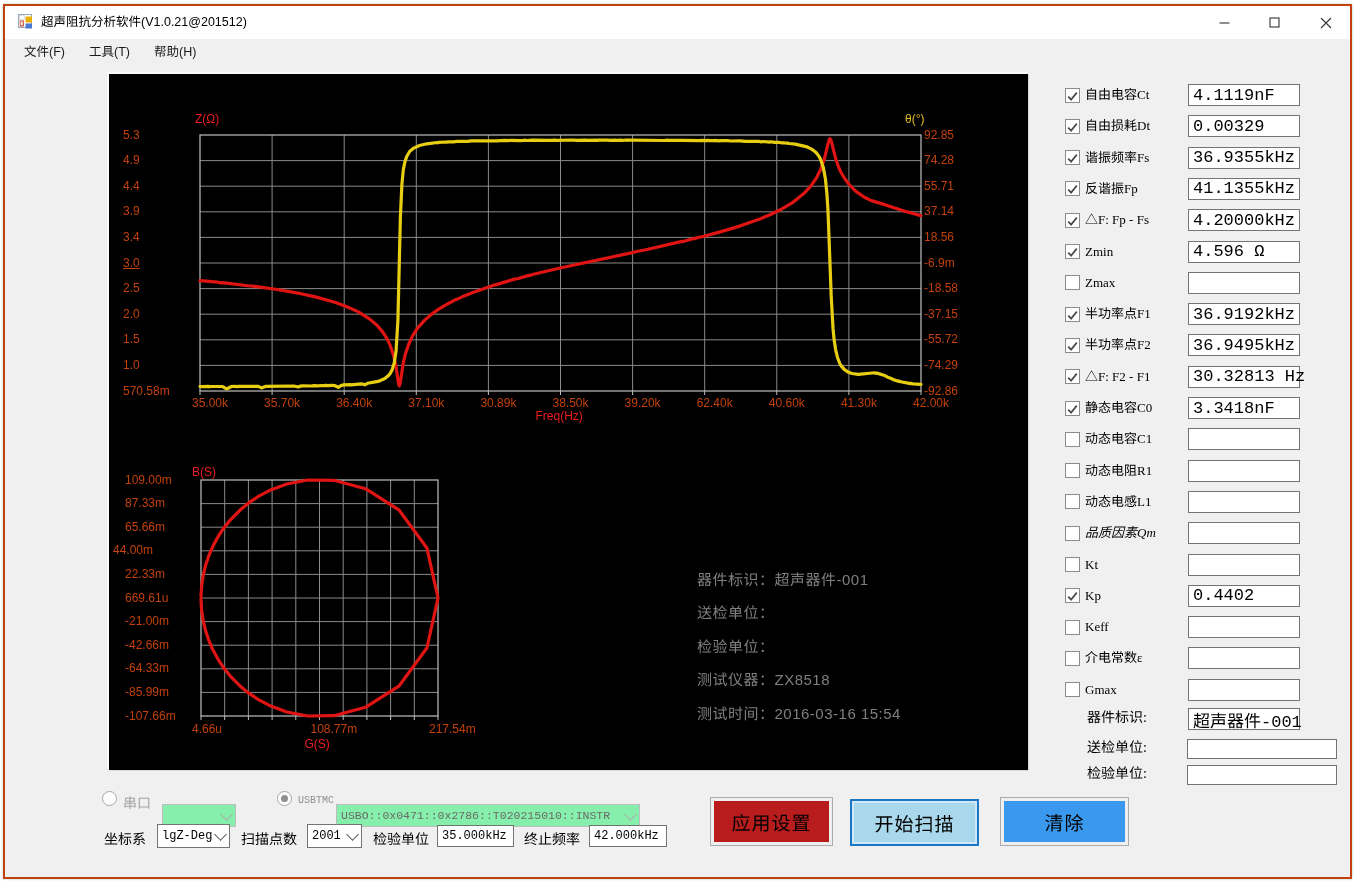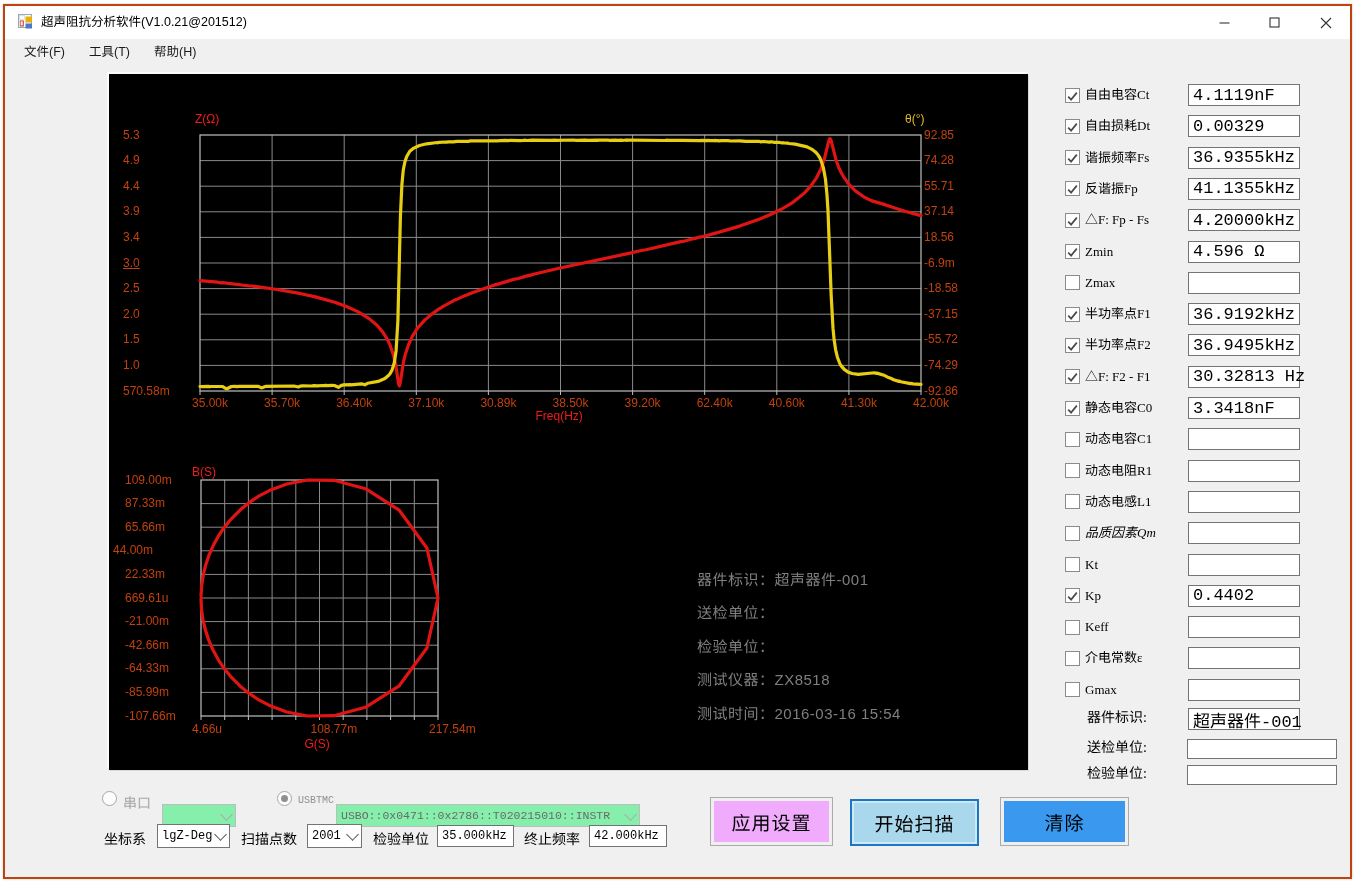--- a/index.html
+++ b/index.html
@@ -314,17 +314,17 @@
         <div class="ctl-label" style="left: 99px; top: 822px;">坐标系</div>
         <div class="combo" style="left: 152px; top: 818px; width: 67px; height: 22px; font-size: 12px;">lgZ-Deg<div class="chev"></div></div>
         <div class="ctl-label" style="left: 236px; top: 822px;">扫描点数</div>
         <div class="combo" style="left: 302px; top: 818px; width: 49px; height: 22px; font-size: 12px;">2001<div class="chev"></div></div>
         <div class="ctl-label" style="left: 368px; top: 822px;">检验单位</div>
         <div class="tbox" style="left: 432px; top: 819px; width: 71px; height: 20px; font-size: 12px;">35.000kHz</div>
         <div class="ctl-label" style="left: 519px; top: 822px;">终止频率</div>
         <div class="tbox" style="left: 584px; top: 819px; width: 72px; height: 20px; font-size: 12px;">42.000kHz</div>
       </div>
 
-    <div class="bigbtn framebtn" id="apply-btn" style="left:706px;top:792px;width:115px;height:41px;background:#f0abfc;">应用设置</div>
+    <div class="bigbtn framebtn" id="apply-btn" style="left:706px;top:792px;width:115px;height:41px;background:#b91c1c;">应用设置</div>
     <div class="bigbtn" id="start-btn" style="left:845px;top:793px;width:125px;height:43px;background:#a9d7eb;border:2px solid #1b76c4;box-shadow:inset 0 0 0 2px #cfe8f5;">开始扫描</div>
     <div class="bigbtn framebtn" id="clear-btn" style="left:996px;top:792px;width:121px;height:41px;background:#3a99ef;">清除</div>
   </div>
 </div>
 
 </body></html>

